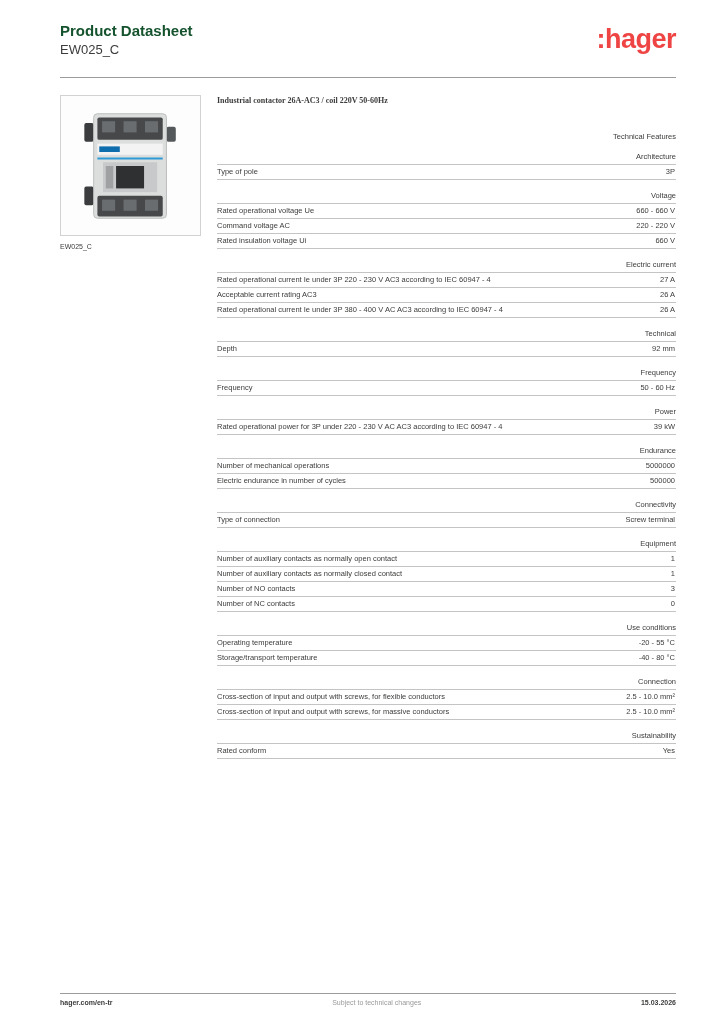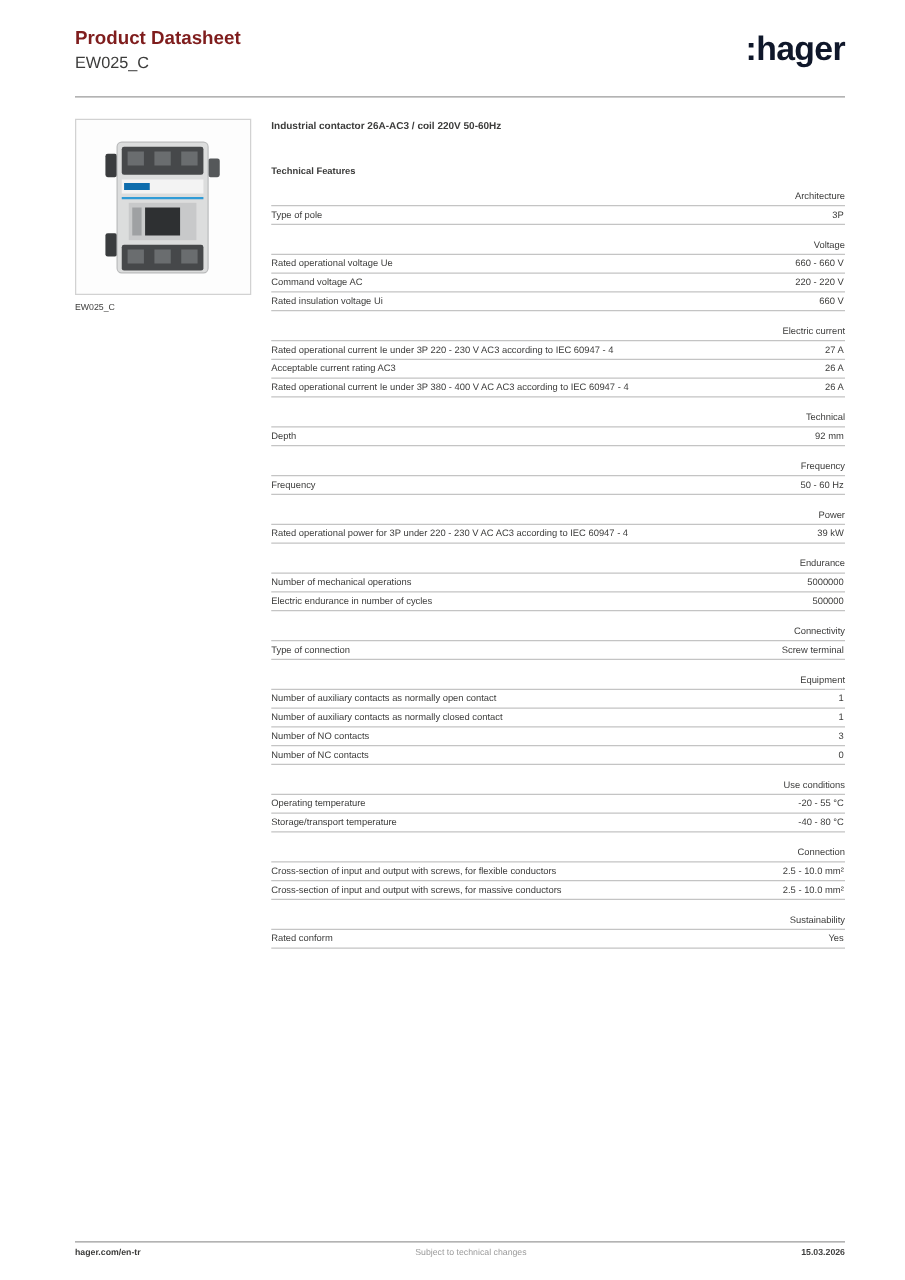--- a/index.html
+++ b/index.html
@@ -8,21 +8,21 @@
     position: relative;
     width: 724px;
     height: 1024px;
     background: #ffffff;
     font-family: "Liberation Sans", sans-serif;
     color: #3c3c3b;
     overflow: hidden;
   }
   
   .header { position: absolute; left: 60px; top: 22px; right: 48px; }
-  .doc-title { font-size: 15px; font-weight: bold; color:#7f1d1d; }
+  .doc-title { font-size: 15px; font-weight: bold; color:#14532d; }
   .doc-subtitle { font-size: 13px; margin-top: 3px; color:#3c3c3b; }
   .logo {
     position: absolute; right: 0; top: 2px;
     font-size: 27px; font-weight: bold; letter-spacing: -0.5px;
     color: #0e6dad;
   }
   .header-rule {
     position: absolute; left: 60px; right: 48px; top: 77px;
     border-top: 1px solid #9b9b9b;
   }
@@ -32,22 +32,22 @@
     width: 141px; height: 141px;
     border: 1px solid #d2d2d2; background: #fdfdfd;
     display: flex; align-items: center; justify-content: center;
   }
   .image-caption {
     position: absolute; left: 60px; top: 243px;
     font-size: 7px; color: #3c3c3b;
   }
   
   .main { position: absolute; left: 217px; top: 96px; width: 459px; }
-  .product-title { font-size: 8px; font-weight: bold; line-height: 9px; }
-  .tech-features { font-size: 7.5px; font-weight: bold; margin-top: 27px; }
+  .product-title { font-size: 8px; font-weight: bold; line-height: 9px; font-family: Liberation Serif, serif; }
+  .tech-features { font-size: 7.5px; font-weight: normal; margin-top: 27px; text-align: right; }
   .sec-title { font-size: 7.5px; font-weight: normal; margin-top: 11px; margin-bottom: 3px; line-height: 9px; text-align: right; }
   .rows { border-bottom: 1px solid #c4c4c4; }
   .row {
     display: flex; justify-content: space-between; align-items: center;
     border-top: 1px solid #c4c4c4;
     padding: 3px 1px 3px 0;
     font-size: 7.5px; line-height: 8px;
   }
   .row .val { text-align: center; white-space: nowrap; padding-left: 10px; }
   
@@ -65,21 +65,21 @@
   .footer .f-right { font-weight: bold; }
 </style>
 </head>
 <body>
 
 <div class="page">
 
   <div class="header">
     <div class="doc-title">Product Datasheet</div>
     <div class="doc-subtitle">EW025_C</div>
-    <div class="logo" style="color: #0f172a;">:hager</div>
+    <div class="logo" style="color: #ef4444;">:hager</div>
   </div>
   <div class="header-rule"></div>
 
   <div class="image-box">
     <svg width="112" height="120" viewBox="0 0 120 128" aria-hidden="true">
 
       <rect x="10" y="18" width="10" height="20" rx="2" fill="#3a3c3e"></rect>
       <rect x="10" y="86" width="10" height="20" rx="2" fill="#3a3c3e"></rect>
       <rect x="98" y="22" width="10" height="16" rx="2" fill="#55585a"></rect>
 

